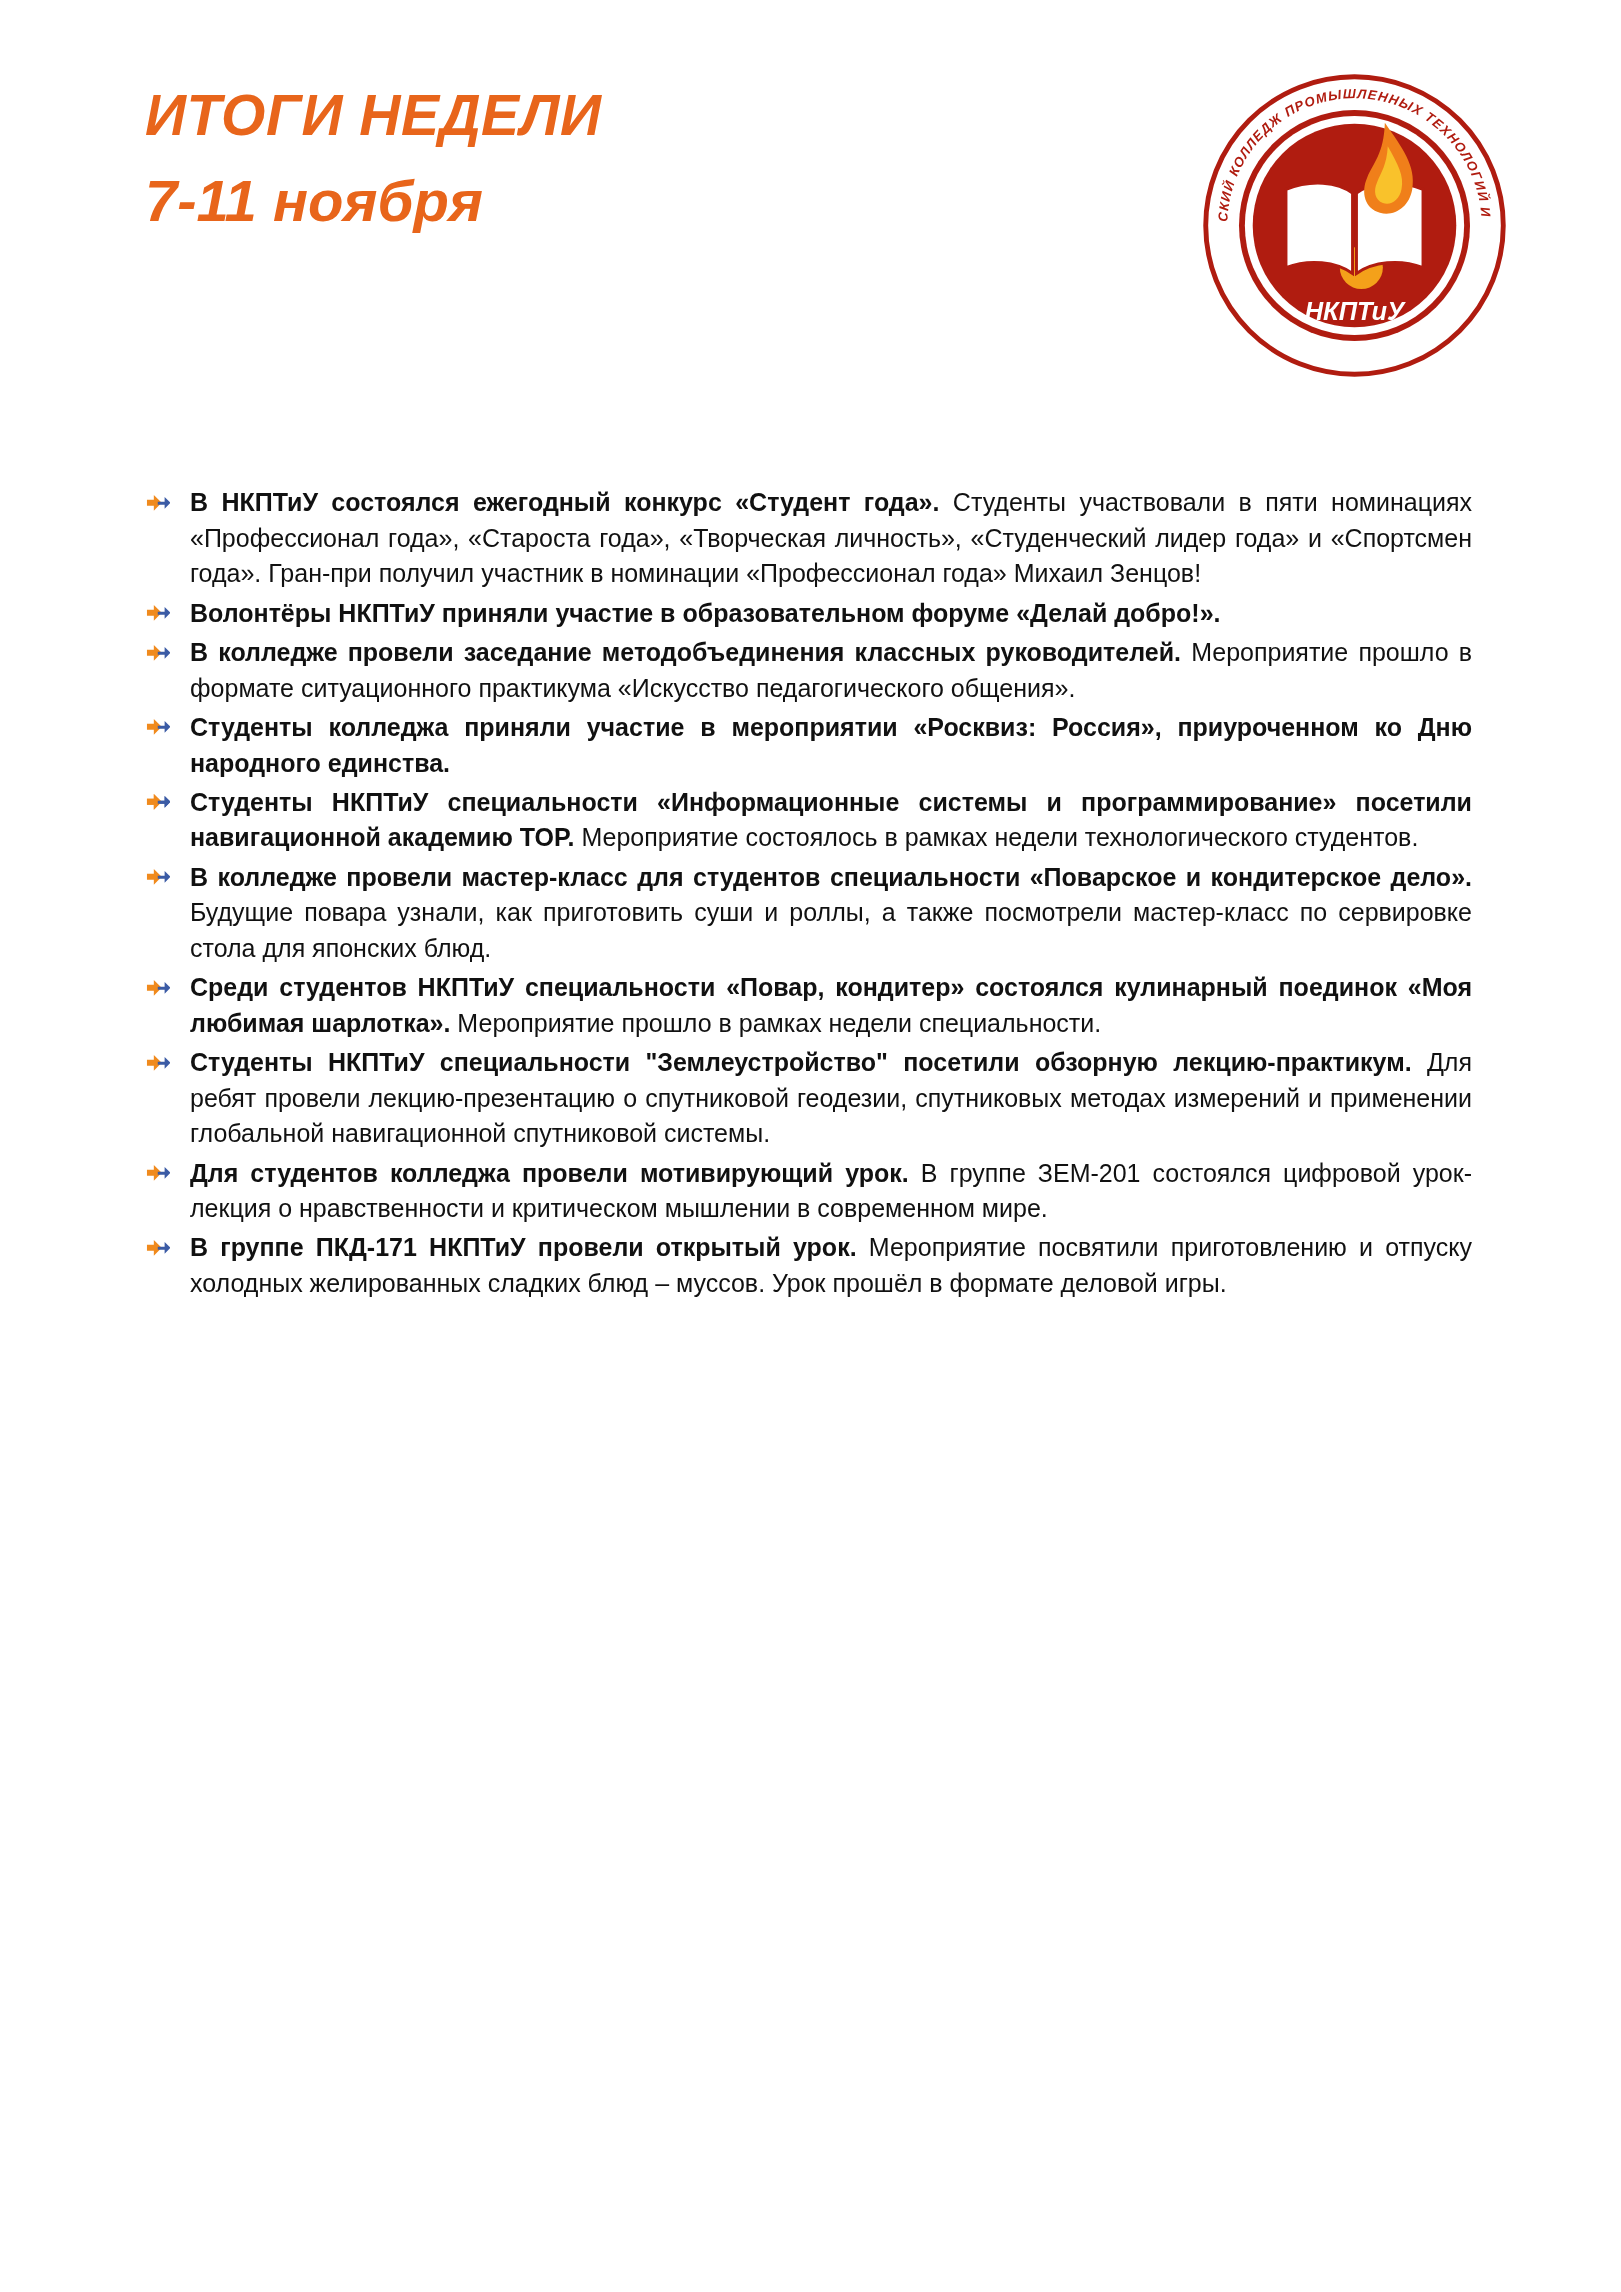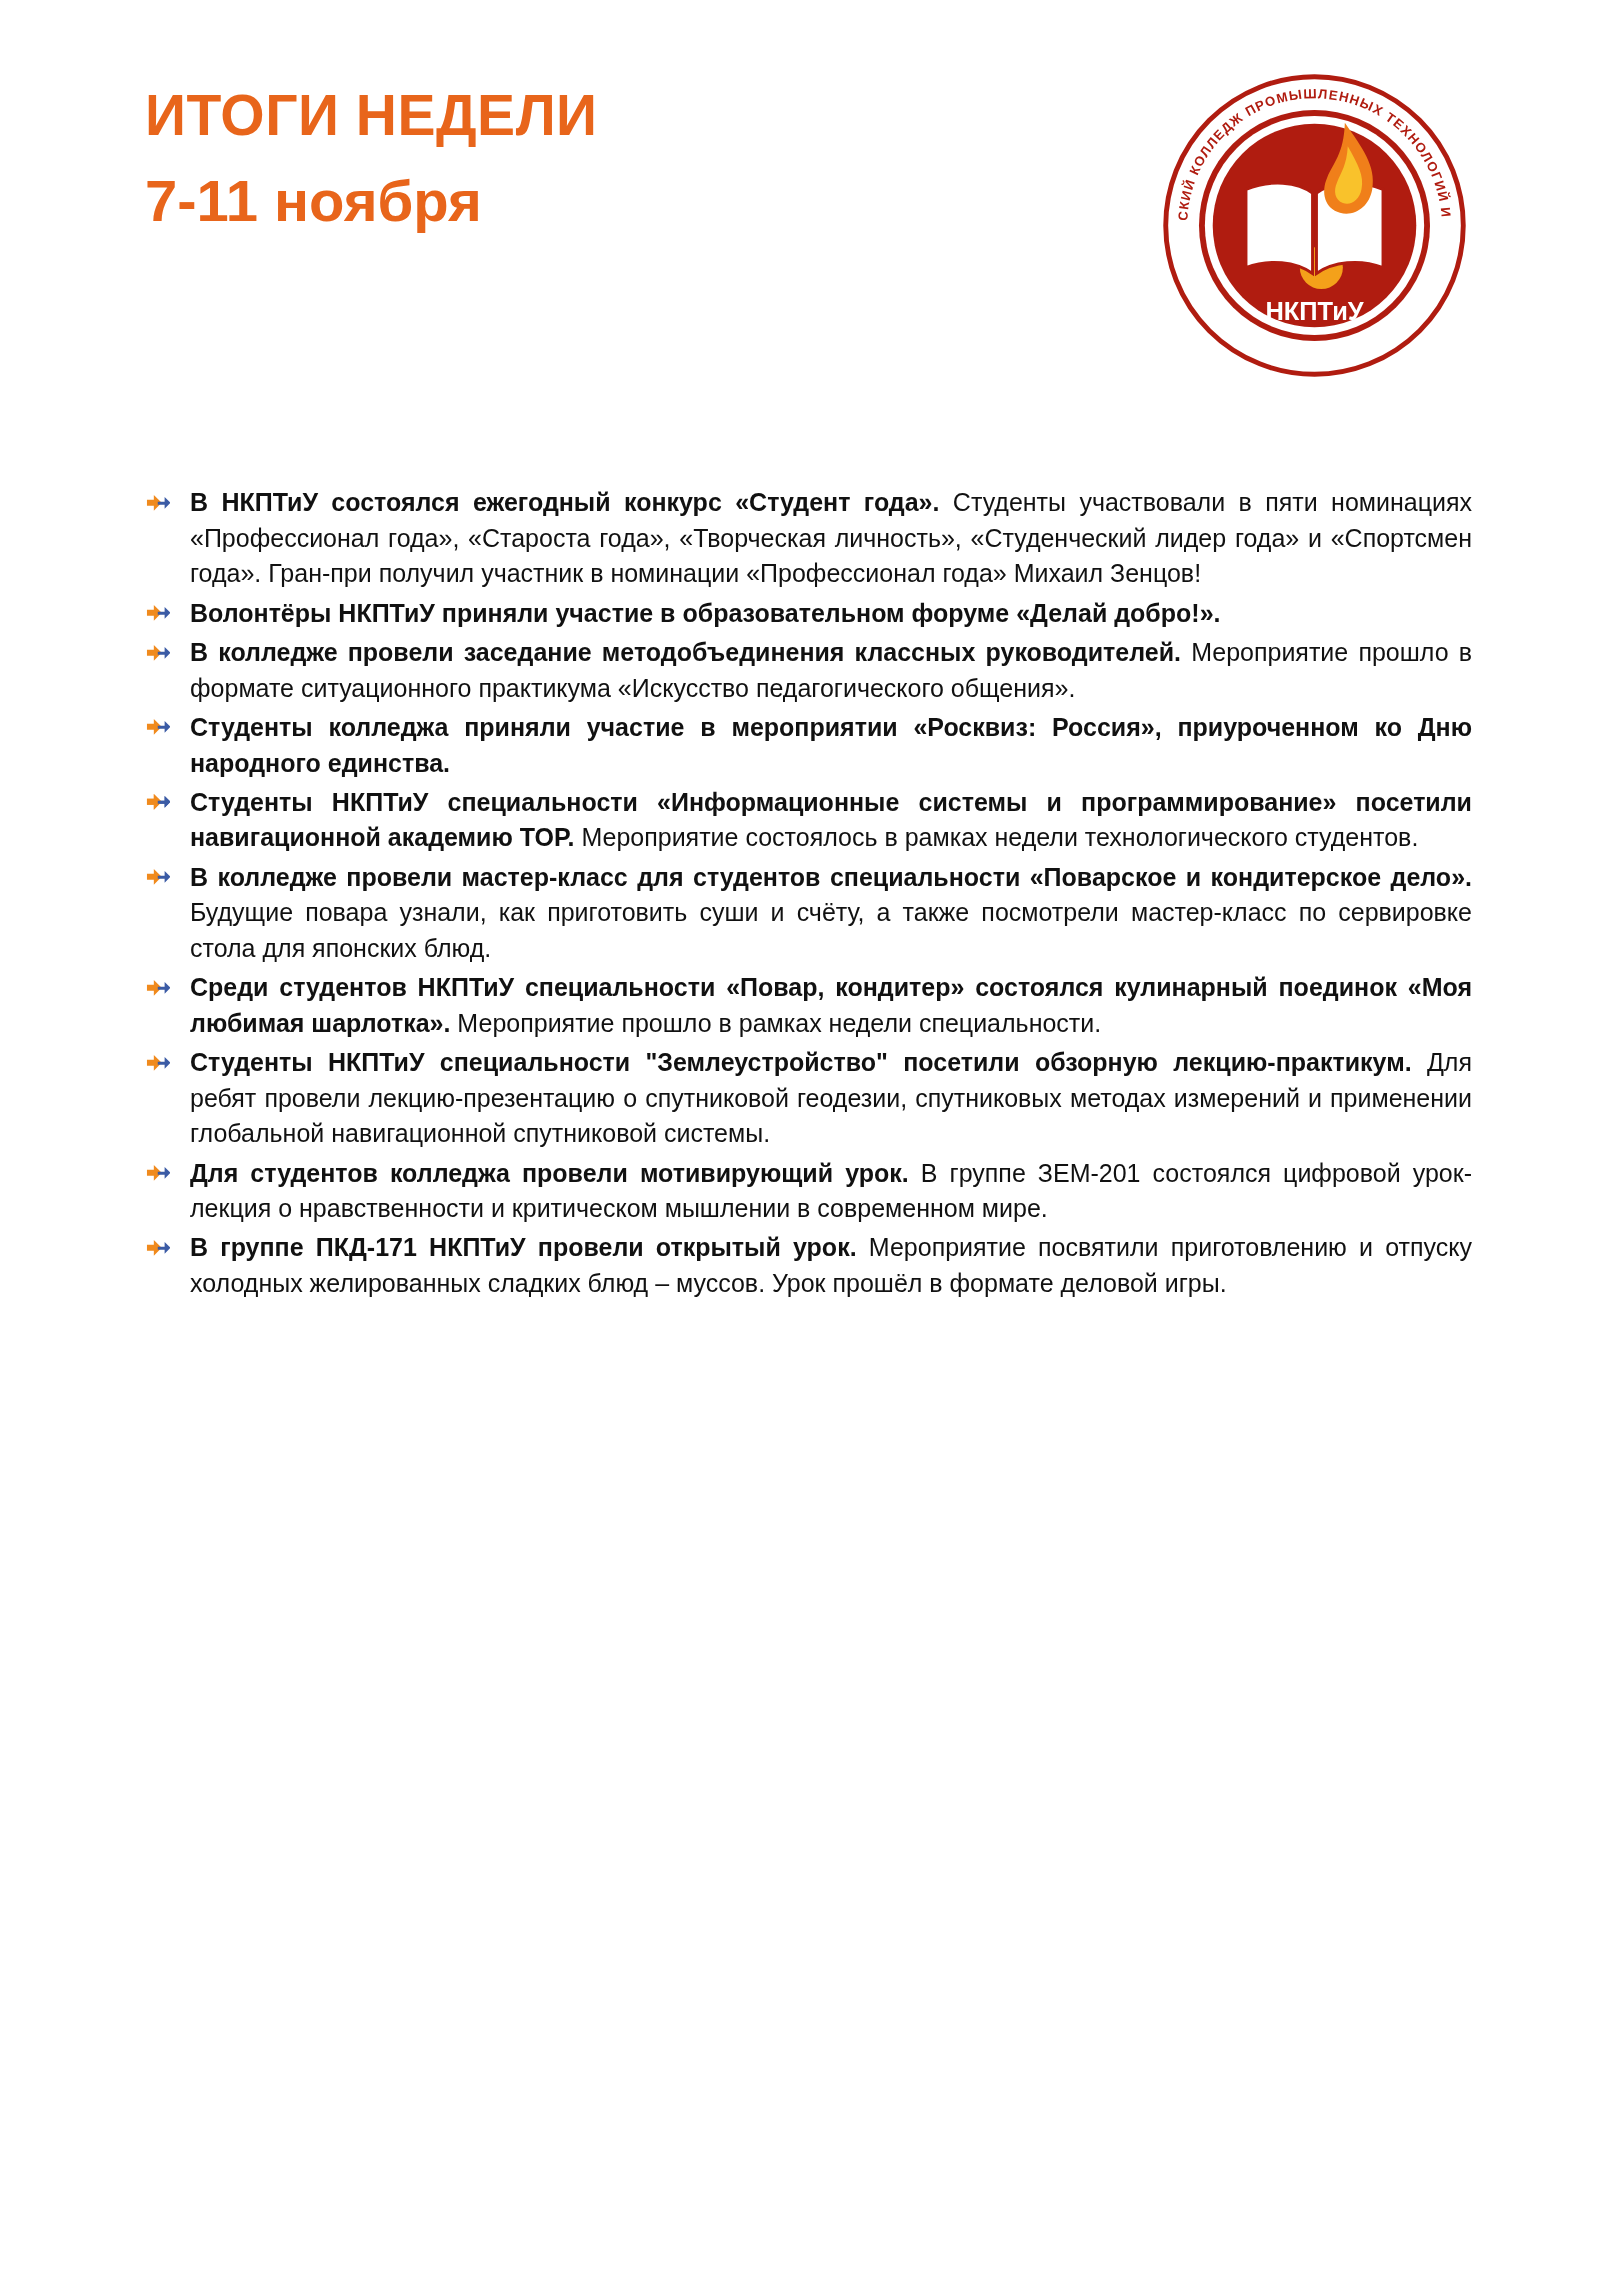--- a/index.html
+++ b/index.html
@@ -21,22 +21,23 @@
     height: 2293px;
     box-sizing: border-box;
     padding: 0;
   }
 
   
   .header {
     display: flex;
     align-items: flex-start;
     justify-content: space-between;
-    padding: 86px 116px 0 145px;
+    padding: 86px 76px 0 145px;
     box-sizing: border-box;
+    font-style: italic;
   }
   .title-block {
     display: flex;
     flex-direction: column;
   }
   .main-title {
     font-size: 57px;
     font-weight: bold;
     color: #E8651B;
     letter-spacing: 0.5px;
@@ -213,21 +214,21 @@
       <span class="body"><b>Студенты НКПТиУ специальности «Информационные системы и программирование» посетили навигационной академию TOP.</b><span class="txt"> Мероприятие состоялось в рамках недели технологического студентов.</span></span>
     </li>
 
     <li class="news-item">
       <span class="bullet">
         <svg viewBox="0 0 26 26" width="25.5" height="25.5">
             <path d="M2 8 L9 8 L9 3 L17 11 L9 19 L9 14 L2 14 Z" fill="#F08A1D"></path>
             <path d="M13 10 L20 10 L20 5 L26 11 L20 17 L20 13 L13 13 Z" fill="#3B5BA5"></path>
           </svg>
       </span>
-      <span class="body"><b>В колледже провели мастер-класс для студентов специальности «Поварское и кондитерское дело».</b><span class="txt"> Будущие повара узнали, как приготовить суши и счёту, а также посмотрели мастер-класс по сервировке стола для японских блюд.</span></span>
+      <span class="body"><b>В колледже провели мастер-класс для студентов специальности «Поварское и кондитерское дело».</b><span class="txt"> Будущие повара узнали, как приготовить суши и роллы, а также посмотрели мастер-класс по сервировке стола для японских блюд.</span></span>
     </li>
 
     <li class="news-item">
       <span class="bullet">
         <svg viewBox="0 0 26 26" width="25.5" height="25.5">
             <path d="M2 8 L9 8 L9 3 L17 11 L9 19 L9 14 L2 14 Z" fill="#F08A1D"></path>
             <path d="M13 10 L20 10 L20 5 L26 11 L20 17 L20 13 L13 13 Z" fill="#3B5BA5"></path>
           </svg>
       </span>
       <span class="body"><b>Среди студентов НКПТиУ специальности «Повар, кондитер» состоялся кулинарный поединок «Моя любимая шарлотка».</b><span class="txt"> Мероприятие прошло в рамках недели специальности.</span></span>

